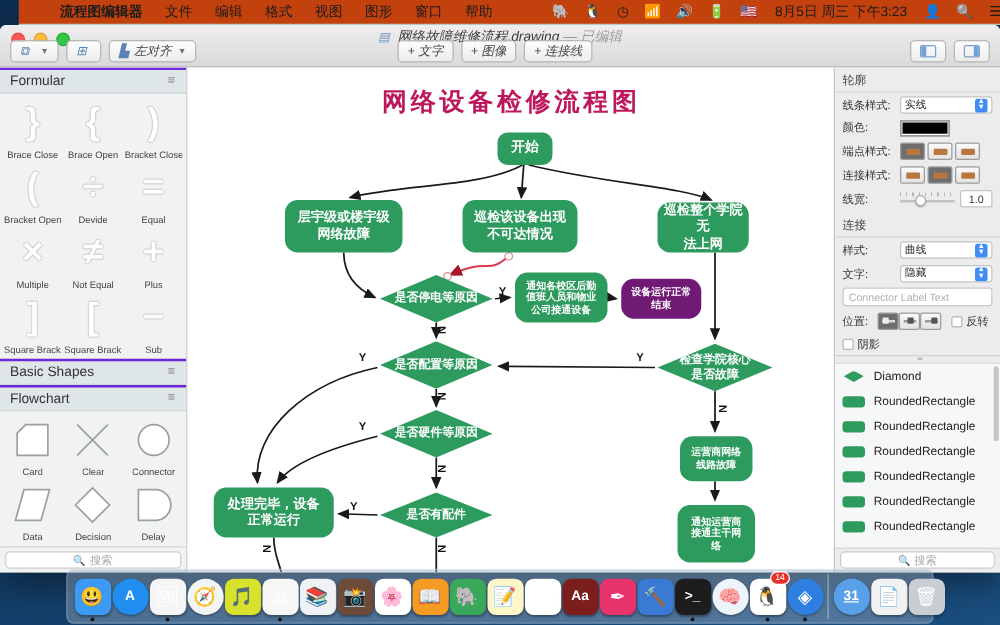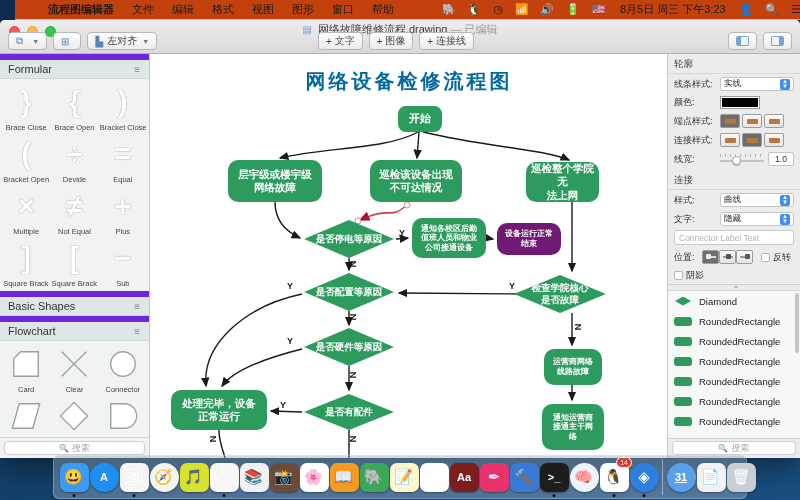--- a/index.html
+++ b/index.html
@@ -13,21 +13,21 @@
   .menubar .apple { font-size:12px; margin:0 10px 0 6px; }
   .menubar .mitem { padding:0 9px; }
   .menubar .mitem.app { font-weight:bold; }
   .menubar .spacer { flex:1; }
   .menubar .stat { margin:0 6px; font-size:11px; }
   .menubar .date { margin:0 8px;text-align:center; }
 
   
   .window { position:absolute; top:20px; left:0; width:800px; height:438px; background:#ececec;
     border-radius:5px 5px 0 0; box-shadow:0 10px 30px rgba(0,0,0,.45); overflow:hidden; }
-  .winhead { position:relative; height:34px; background:linear-gradient(#eeeeee,#d9d9d9); border-bottom:1px solid #b3b3b3; }
+  .winhead { position:relative; height:34px; background:linear-gradient(#eeeeee,#d9d9d9); border-bottom:1px solid #b3b3b3;font-style:italic; }
   .lights { position:absolute; left:9px; top:6px; display:flex; gap:7px; }
   .light { width:11px; height:11px; border-radius:50%; }
   .light.r { background:#fc5753; border:1px solid #df4744;}
   .light.y { background:#fdbc40; border:1px solid #de9f34;}
   .light.g { background:#33c748; border:1px solid #27aa35;}
   .wtitle { position:absolute; top:2px; left:0; right:0; text-align:center; font-size:11px; color:#3c3c3c;}
   .wtitle .docicon { font-size:10px; color:#7a9ac0; margin-right:3px;}
   .wtitle .edited { color:#9a9a9a; }
   .toolrow { position:absolute; left:0; right:0; bottom:2px; height:20px; display:flex; align-items:center; padding:0 8px;}
   .tbtn { background:linear-gradient(#fdfdfd,#ececec); border:1px solid #b7b7b7; border-radius:4px;
@@ -38,38 +38,38 @@
   .tgroup-right { position:absolute; right:8px; display:flex; }
   .panel-ico { display:inline-block; width:13px; height:10px; border:1px solid #7e9fc6; border-radius:2px; position:relative; }
   .panel-ico.l::before { content:""; position:absolute; left:0; top:0; bottom:0; width:4px; background:#6fa3dd;}
   .panel-ico.r::before { content:""; position:absolute; right:0; top:0; bottom:0; width:4px; background:#6fa3dd;}
 
   
   .content { position:absolute; top:34px; left:0; right:0; bottom:0; display:flex; }
 
   
   .left { width:150px; background:#f1f2f2; border-right:1px solid #c9c9c9; display:flex; flex-direction:column; font-size:8px; overflow:hidden;}
-  .sechead { background:#dfe6e8; border-top:6px solid #6d28d9; border-bottom:1px solid #cfd6d8;
-    color:#333; font-size:11px; padding:3px 8px; display:flex; justify-content:space-between; align-items:center; flex:0 0 auto;}
+  .sechead { background:#dfe6e8; border-top:2px solid #6d28d9; border-bottom:1px solid #cfd6d8;
+    color:#333; font-size:11px; padding:3px 8px; display:flex; justify-content:space-between; flex:0 0 auto;}
   .sechead .ham { color:#888; font-size:10px; letter-spacing:1px;}
   .grid { display:grid; grid-template-columns:repeat(3,1fr); padding:2px 2px; flex:0 0 auto;}
   .tile { display:flex; flex-direction:column; align-items:center; justify-content:flex-end; height:52px; padding-bottom:1px;}
   .tile .glyph { flex:1; display:flex; align-items:center; justify-content:center;
     font-size:30px; font-weight:bold; color:#fff; text-shadow:0 0 1px #999,0 0 1px #999; line-height:1;}
   .tile .lbl { font-size:7.5px; color:#444; white-space:nowrap; overflow:hidden; max-width:46px;}
   .flowgrid { flex:1 1 auto; overflow:hidden; }
   .tile svg { display:block; }
   .leftsearch { flex:0 0 auto; padding:3px 4px; border-top:1px solid #d5d5d5;}
   .searchbox { background:#fff; border:1px solid #ccc; border-radius:4px; height:14px; display:flex; align-items:center; justify-content:center; color:#aaa; font-size:9px;}
   .searchbox .mag { font-size:8px; margin-right:3px; }
 
   
   .canvas { flex:1; background:#fff; position:relative; overflow:hidden; border-right:1px solid #c9c9c9;}
   .fc-title { position:absolute; left:0; width:518px; top:14px; text-align:center; font-size:20px; font-weight:bold;
-    letter-spacing:3px; color:#0369a1; font-family:"DejaVu Sans",sans-serif;}
+    letter-spacing:3px; color:#be185d; font-family:"DejaVu Sans",sans-serif;}
   .node { position:absolute; background:#2e9b5e; color:#fff; font-weight:bold; display:flex; align-items:center; justify-content:center;
     text-align:center; white-space:pre-line; line-height:1.25;}
   .node.process { border-radius:10px; font-size:10.5px;}
   .node.terminal { border-radius:8px; font-size:11px;}
   .node.decision { clip-path:polygon(50% 0,100% 50%,50% 100%,0 50%); border-radius:0; font-size:9.5px;}
   .node.small { font-size:8px; line-height:1.2;}
   .edge-label { position:absolute; font-size:9px; font-weight:bold; color:#111; }
   .edge-label.rot { transform:rotate(90deg); }
   svg.edges { position:absolute; left:0; top:0; }
 
@@ -368,21 +368,21 @@
 值班人员和物业
 公司接通设备</div>
         <div class="node process small" style="left: 347px; top: 169px; width: 64px; height: 32px; background: #701a75;">设备运行正常
 结束</div>
         <div class="node decision" style="left: 154px; top: 166px; width: 90px; height: 38px; background: rgb(46, 155, 94);">是否停电等原因</div>
         <div class="node decision" style="left: 154px; top: 219px; width: 90px; height: 38px; background: rgb(46, 155, 94);">是否配置等原因</div>
         <div class="node decision" style="left: 154px; top: 274px; width: 90px; height: 38px; background: rgb(46, 155, 94);">是否硬件等原因</div>
         <div class="node decision" style="left: 154px; top: 340px; width: 90px; height: 36px; background: rgb(46, 155, 94);">是否有配件</div>
         <div class="node process" style="left: 21px; top: 336px; width: 96px; height: 40px; background: rgb(46, 155, 94);">处理完毕，设备
 正常运行</div>
-        <div class="node decision" style="left: 364px; top: 221px; width: 92px; height: 38px; background: rgb(46, 155, 94);">检查学院核心
+        <div class="node decision" style="left: 376px; top: 221px; width: 92px; height: 38px; background: rgb(46, 155, 94);">检查学院核心
 是否故障</div>
         <div class="node process small" style="left: 394px; top: 295px; width: 58px; height: 36px; background: rgb(46, 155, 94);">运营商网络
 线路故障</div>
         <div class="node process small" style="left: 392px; top: 350px; width: 62px; height: 46px; background: rgb(46, 155, 94);">通知运营商
 接通主干网
 络</div>
         <span class="edge-label" style="left: 249px; top: 174px;">Y</span>
         <span class="edge-label" style="left: 137px; top: 227px;">Y</span>
         <span class="edge-label" style="left: 137px; top: 282px;">Y</span>
         <span class="edge-label" style="left: 130px; top: 346px;">Y</span>

